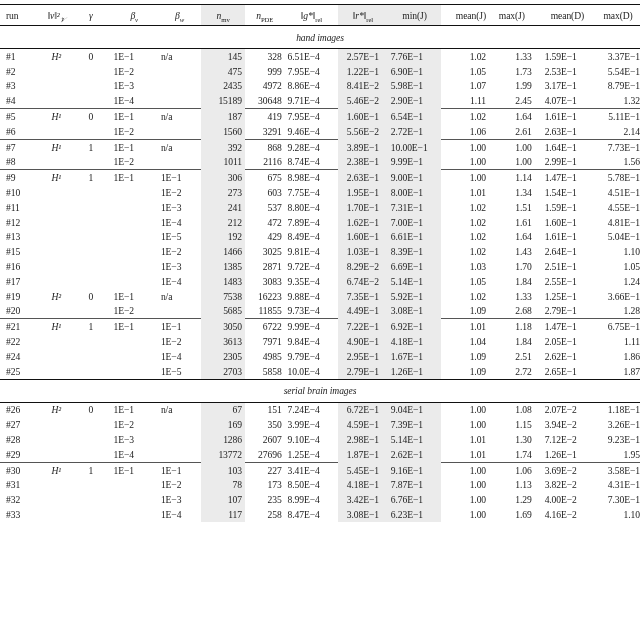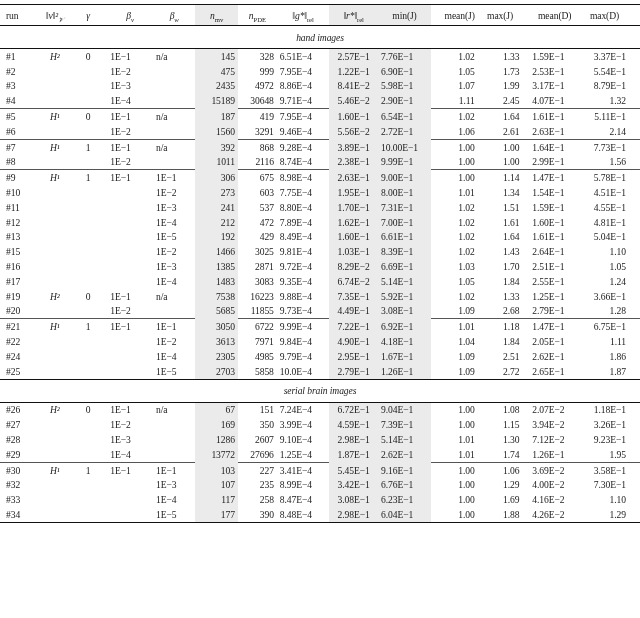--- a/index.html
+++ b/index.html
@@ -28,21 +28,21 @@
     .c-bv { text-align: left; width: 42px; padding-left: 10px; }
     .c-bw { text-align: left; width: 38px; }
     .c-nmv { text-align: right; width: 38px; }
     .c-npde { text-align: right; width: 34px; }
     .c-g { text-align: left; width: 48px; }
     .c-r { text-align: center; width: 44px; }
     .c-minj { text-align: left; width: 48px; }
     .c-meanj { text-align: right; width: 42px; }
     .c-maxj { text-align: right; width: 40px; }
     .c-meand { text-align: left; width: 46px; padding-left: 10px; }
-    .c-maxd { text-align: right; width: 44px; padding-right: 14px; }
+    .c-maxd { text-align: right; width: 44px; padding-right: 0; }
     .hd-it { font-style: italic; }
     sup, sub { font-size: 70%; line-height: 0; }
     .bottomrule td { border-bottom: 1.6px solid #111; }
   </style>
 </head>
 <body>
 
 <table>
   <thead>
     <tr class="toprule midrule">
@@ -495,20 +495,36 @@
         <td class="c-npde">227</td>
         <td class="c-g">3.41E−4</td>
         <td class="c-r g">5.45E−1</td>
         <td class="c-minj g">9.16E−1</td>
         <td class="c-meanj">1.00</td>
         <td class="c-maxj">1.06</td>
         <td class="c-meand">3.69E−2</td>
         <td class="c-maxd">3.58E−1</td>
       </tr>
       <tr>
+        <td class="c-run">#31</td>
+        <td class="c-norm" style="font-style: italic;"></td>
+        <td class="c-gam"></td>
+        <td class="c-bv"></td>
+        <td class="c-bw">1E−2</td>
+        <td class="c-nmv g">78</td>
+        <td class="c-npde">173</td>
+        <td class="c-g">8.50E−4</td>
+        <td class="c-r g">4.18E−1</td>
+        <td class="c-minj g">7.87E−1</td>
+        <td class="c-meanj">1.00</td>
+        <td class="c-maxj">1.13</td>
+        <td class="c-meand">3.82E−2</td>
+        <td class="c-maxd">4.31E−1</td>
+      </tr>
+      <tr>
         <td class="c-run">#32</td>
         <td class="c-norm" style="font-style: italic;"></td>
         <td class="c-gam"></td>
         <td class="c-bv"></td>
         <td class="c-bw">1E−3</td>
         <td class="c-nmv g">107</td>
         <td class="c-npde">235</td>
         <td class="c-g">8.99E−4</td>
         <td class="c-r g">3.42E−1</td>
         <td class="c-minj g">6.76E−1</td>
@@ -526,30 +542,14 @@
         <td class="c-nmv g">117</td>
         <td class="c-npde">258</td>
         <td class="c-g">8.47E−4</td>
         <td class="c-r g">3.08E−1</td>
         <td class="c-minj g">6.23E−1</td>
         <td class="c-meanj">1.00</td>
         <td class="c-maxj">1.69</td>
         <td class="c-meand">4.16E−2</td>
         <td class="c-maxd">1.10</td>
       </tr>
-      <tr class="bottomrule">
-        <td class="c-run">#34</td>
-        <td class="c-norm" style="font-style: italic;"></td>
-        <td class="c-gam"></td>
-        <td class="c-bv"></td>
-        <td class="c-bw">1E−5</td>
-        <td class="c-nmv g">177</td>
-        <td class="c-npde">390</td>
-        <td class="c-g">8.48E−4</td>
-        <td class="c-r g">2.98E−1</td>
-        <td class="c-minj g">6.04E−1</td>
-        <td class="c-meanj">1.00</td>
-        <td class="c-maxj">1.88</td>
-        <td class="c-meand">4.26E−2</td>
-        <td class="c-maxd">1.29</td>
-      </tr>
     </tbody>
 </table>
 
 </body></html>

